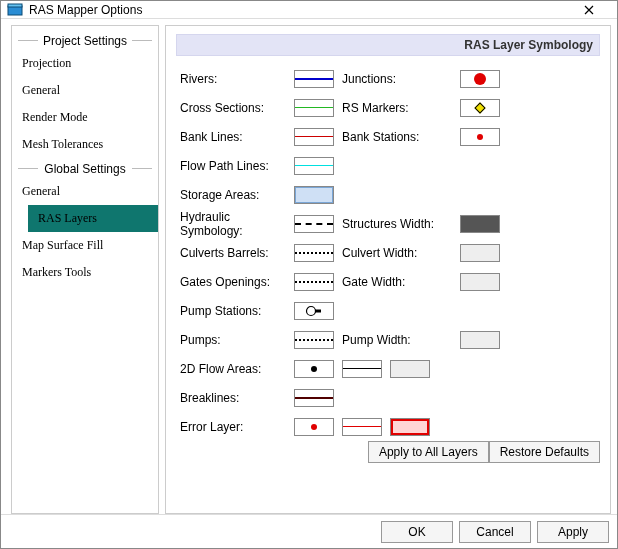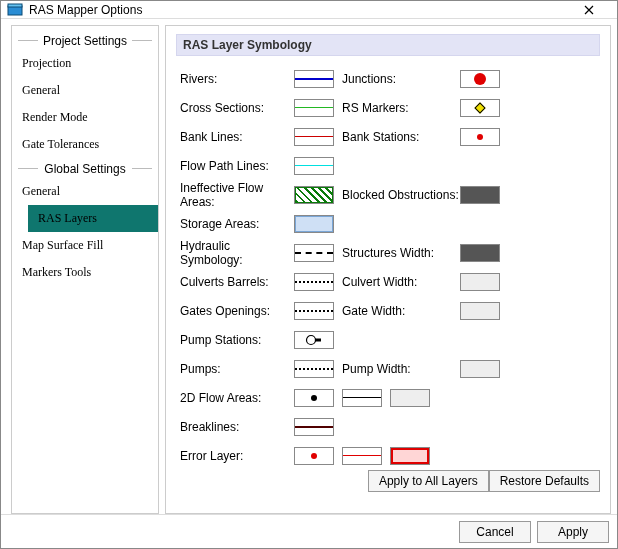--- a/index.html
+++ b/index.html
@@ -62,20 +62,21 @@
   
   .panel {
     flex:1; border:1px solid #ccc;
     padding: 8px 10px 8px 10px;
     overflow:auto;
   }
   .panel-title {
     background:#e3e4f6; border:1px solid #d5d6ee;
     padding:3px 6px; font-weight:bold; color:#333;
     margin-bottom:8px;
+    text-align:right;
   }
 
   .rows { display:flex; flex-direction:column; gap:0px; }
   .row {
     display:flex; align-items:center; height:29px;
   }
   .label1 { width:118px; padding-left:4px; }
   .swatch {
     width:40px; height:18px; border:1px solid #888; display:flex; align-items:center; justify-content:center;
     background:#fff; margin-right:8px; cursor:pointer;
@@ -150,21 +151,21 @@
   </div>
 </div>
 
 <div class="main">
 
   <div class="nav">
     <div class="nav-heading">Project Settings</div>
     <div class="nav-item">Projection</div>
     <div class="nav-item">General</div>
     <div class="nav-item">Render Mode</div>
-    <div class="nav-item">Gate Tolerances</div>
+    <div class="nav-item">Mesh Tolerances</div>
     <div class="nav-heading">Global Settings</div>
     <div class="nav-item">General</div>
     <div class="nav-item selected">RAS Layers</div>
     <div class="nav-item">Map Surface Fill</div>
     <div class="nav-item">Markers Tools</div>
   </div>
 
   <div class="panel">
     <div class="panel-title">RAS Layer Symbology</div>
 
@@ -203,30 +204,20 @@
           </div>
       </div>
 
       <div class="row">
         <span class="label1">Flow Path Lines:</span>
         <div class="swatch">
             <div class="line-cyan"></div>
           </div>
       </div>
 
-      <div class="row">
-        <span class="label1">Ineffective Flow Areas:</span>
-        <div class="swatch">
-            <div class="hatch"></div>
-          </div>
-        <span class="label2">Blocked Obstructions:</span>
-        <div class="swatch2">
-            <div class="fill-grey"></div>
-          </div>
-      </div>
 
       <div class="row">
         <span class="label1">Storage Areas:</span>
         <div class="swatch">
             <div class="fill-blue"></div>
           </div>
       </div>
 
       <div class="row">
         <span class="label1">Hydraulic Symbology:</span>
@@ -310,15 +301,16 @@
     </div>
 
     <div class="panel-bottom">
       <div class="btn">Apply to All Layers</div>
       <div class="btn">Restore Defaults</div>
     </div>
   </div>
 </div>
 
 <div class="footer">
+  <div class="btn">OK</div>
   <div class="btn">Cancel</div>
   <div class="btn">Apply</div>
 </div>
 
 </body></html>

